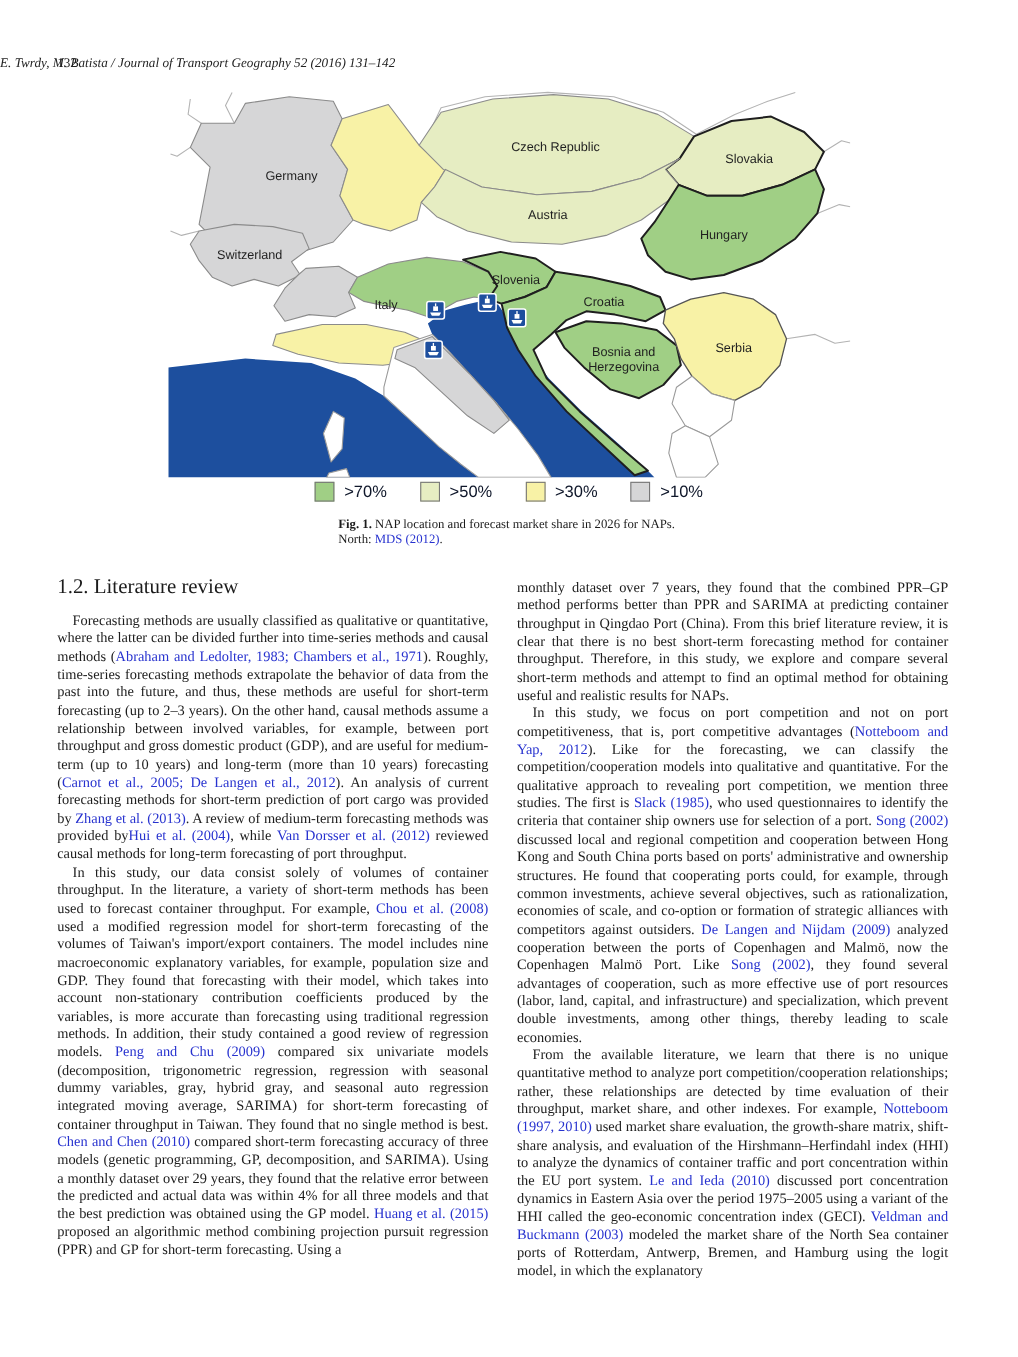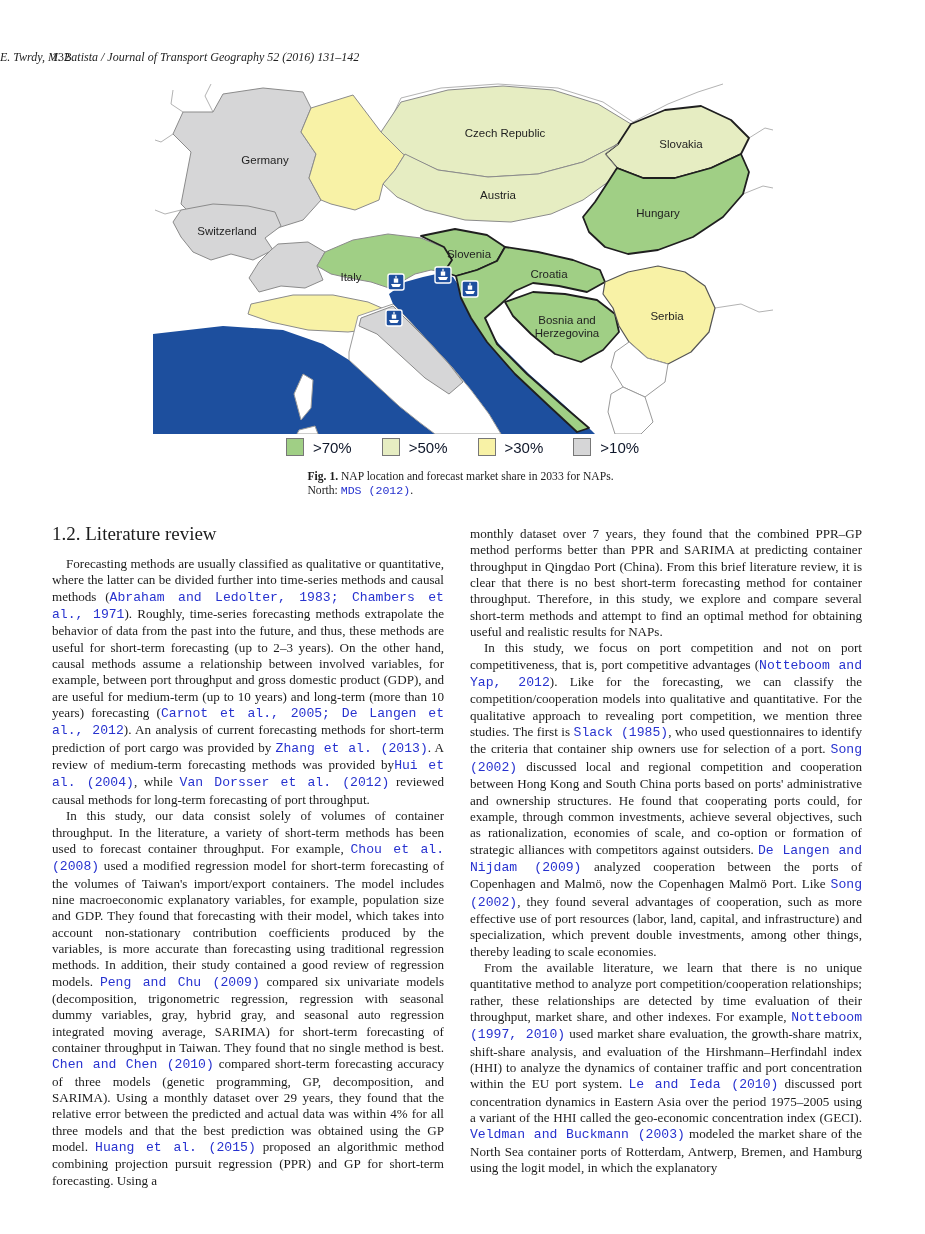--- a/index.html
+++ b/index.html
@@ -21,21 +21,21 @@
   .legend-item{display:flex;align-items:center;gap:9px;}
   .swatch{width:16px;height:16px;border:1px solid #777;display:inline-block;}
   .caption{width:310px;margin:14px auto 0 auto;font-size:11.6px;line-height:1.22;color:#1c1c1c;}
   .caption .figlabel{font-weight:bold;text-align:center;}
   
   .columns{position:absolute;top:526px;left:52px;width:810px;display:flex;gap:26px;}
   .col{width:392px;font-size:13.1px;line-height:16.35px;text-align:justify;}
   .section-heading{font-weight:normal;font-size:19px;margin:0 0 14px 0;line-height:16px;}
   .col p.para{margin:0;}
   .col p.indent{text-indent:14px;}
-  .ref{color:#2732cf;cursor:pointer;font-family:Liberation Mono, monospace;}
+  .ref{color:#2732cf;cursor:pointer;}
   .sea{stroke:none;}
   .cpath{stroke:#8b8b8b;stroke-width:1;stroke-linejoin:round;}
   .cpath.thick{stroke:#1f1f1f;stroke-width:1.8;}
   .cpath.med{stroke:#555;stroke-width:1.2;}
   .neighbor{fill:none;stroke:#b3b3b3;stroke-width:1;stroke-linejoin:round;}
   .whiteland{fill:#ffffff;stroke:#9a9a9a;stroke-width:1;stroke-linejoin:round;}
 </style>
 </head>
 <body>
 
@@ -133,21 +133,21 @@
         <span>&gt;30%</span>
       </span>
       <span class="legend-item">
         <span class="swatch" style="background: rgb(214, 214, 215);"></span>
         <span>&gt;10%</span>
       </span>
     </div>
 
     <div class="caption">
       <div>
-        <span class="figlabel">Fig. 1.</span><span> NAP location and forecast market share in 2033 for NAPs.</span>
+        <span class="figlabel">Fig. 1.</span><span> NAP location and forecast market share in 2026 for NAPs.</span>
       </div>
       <div>
         <span>North: </span><span class="ref">MDS (2012)</span><span>.</span>
       </div>
     </div>
   </div>
 
   <div class="columns">
     <div class="col">
       <h2 class="section-heading">1.2. Literature review</h2>

